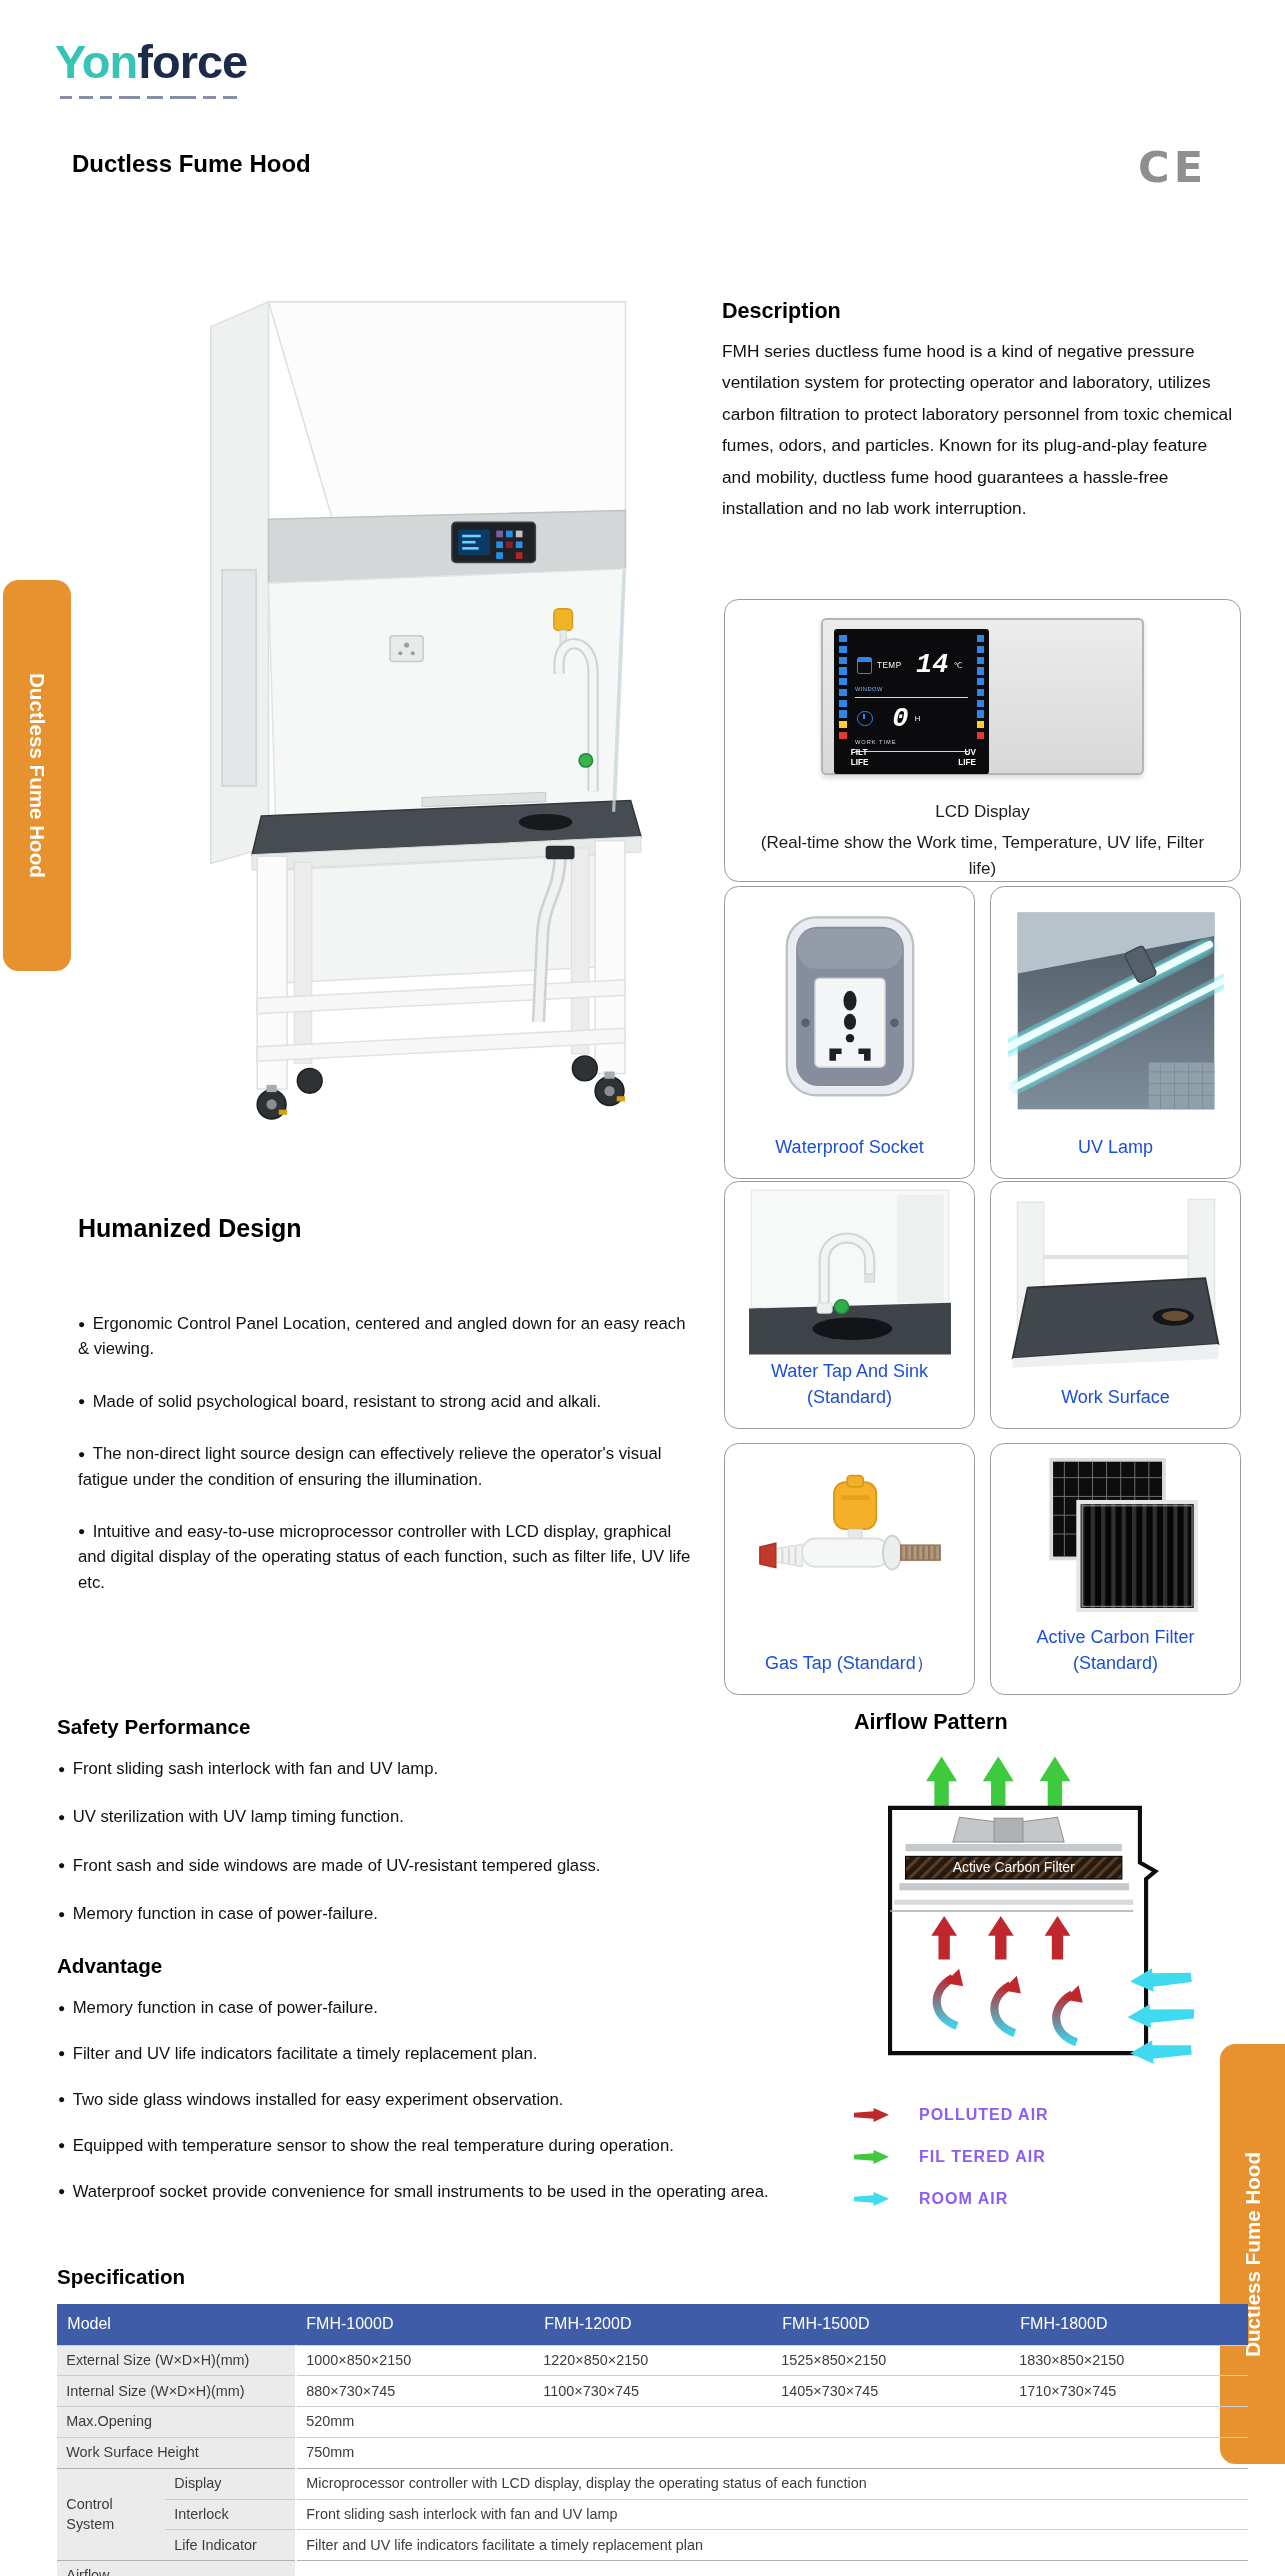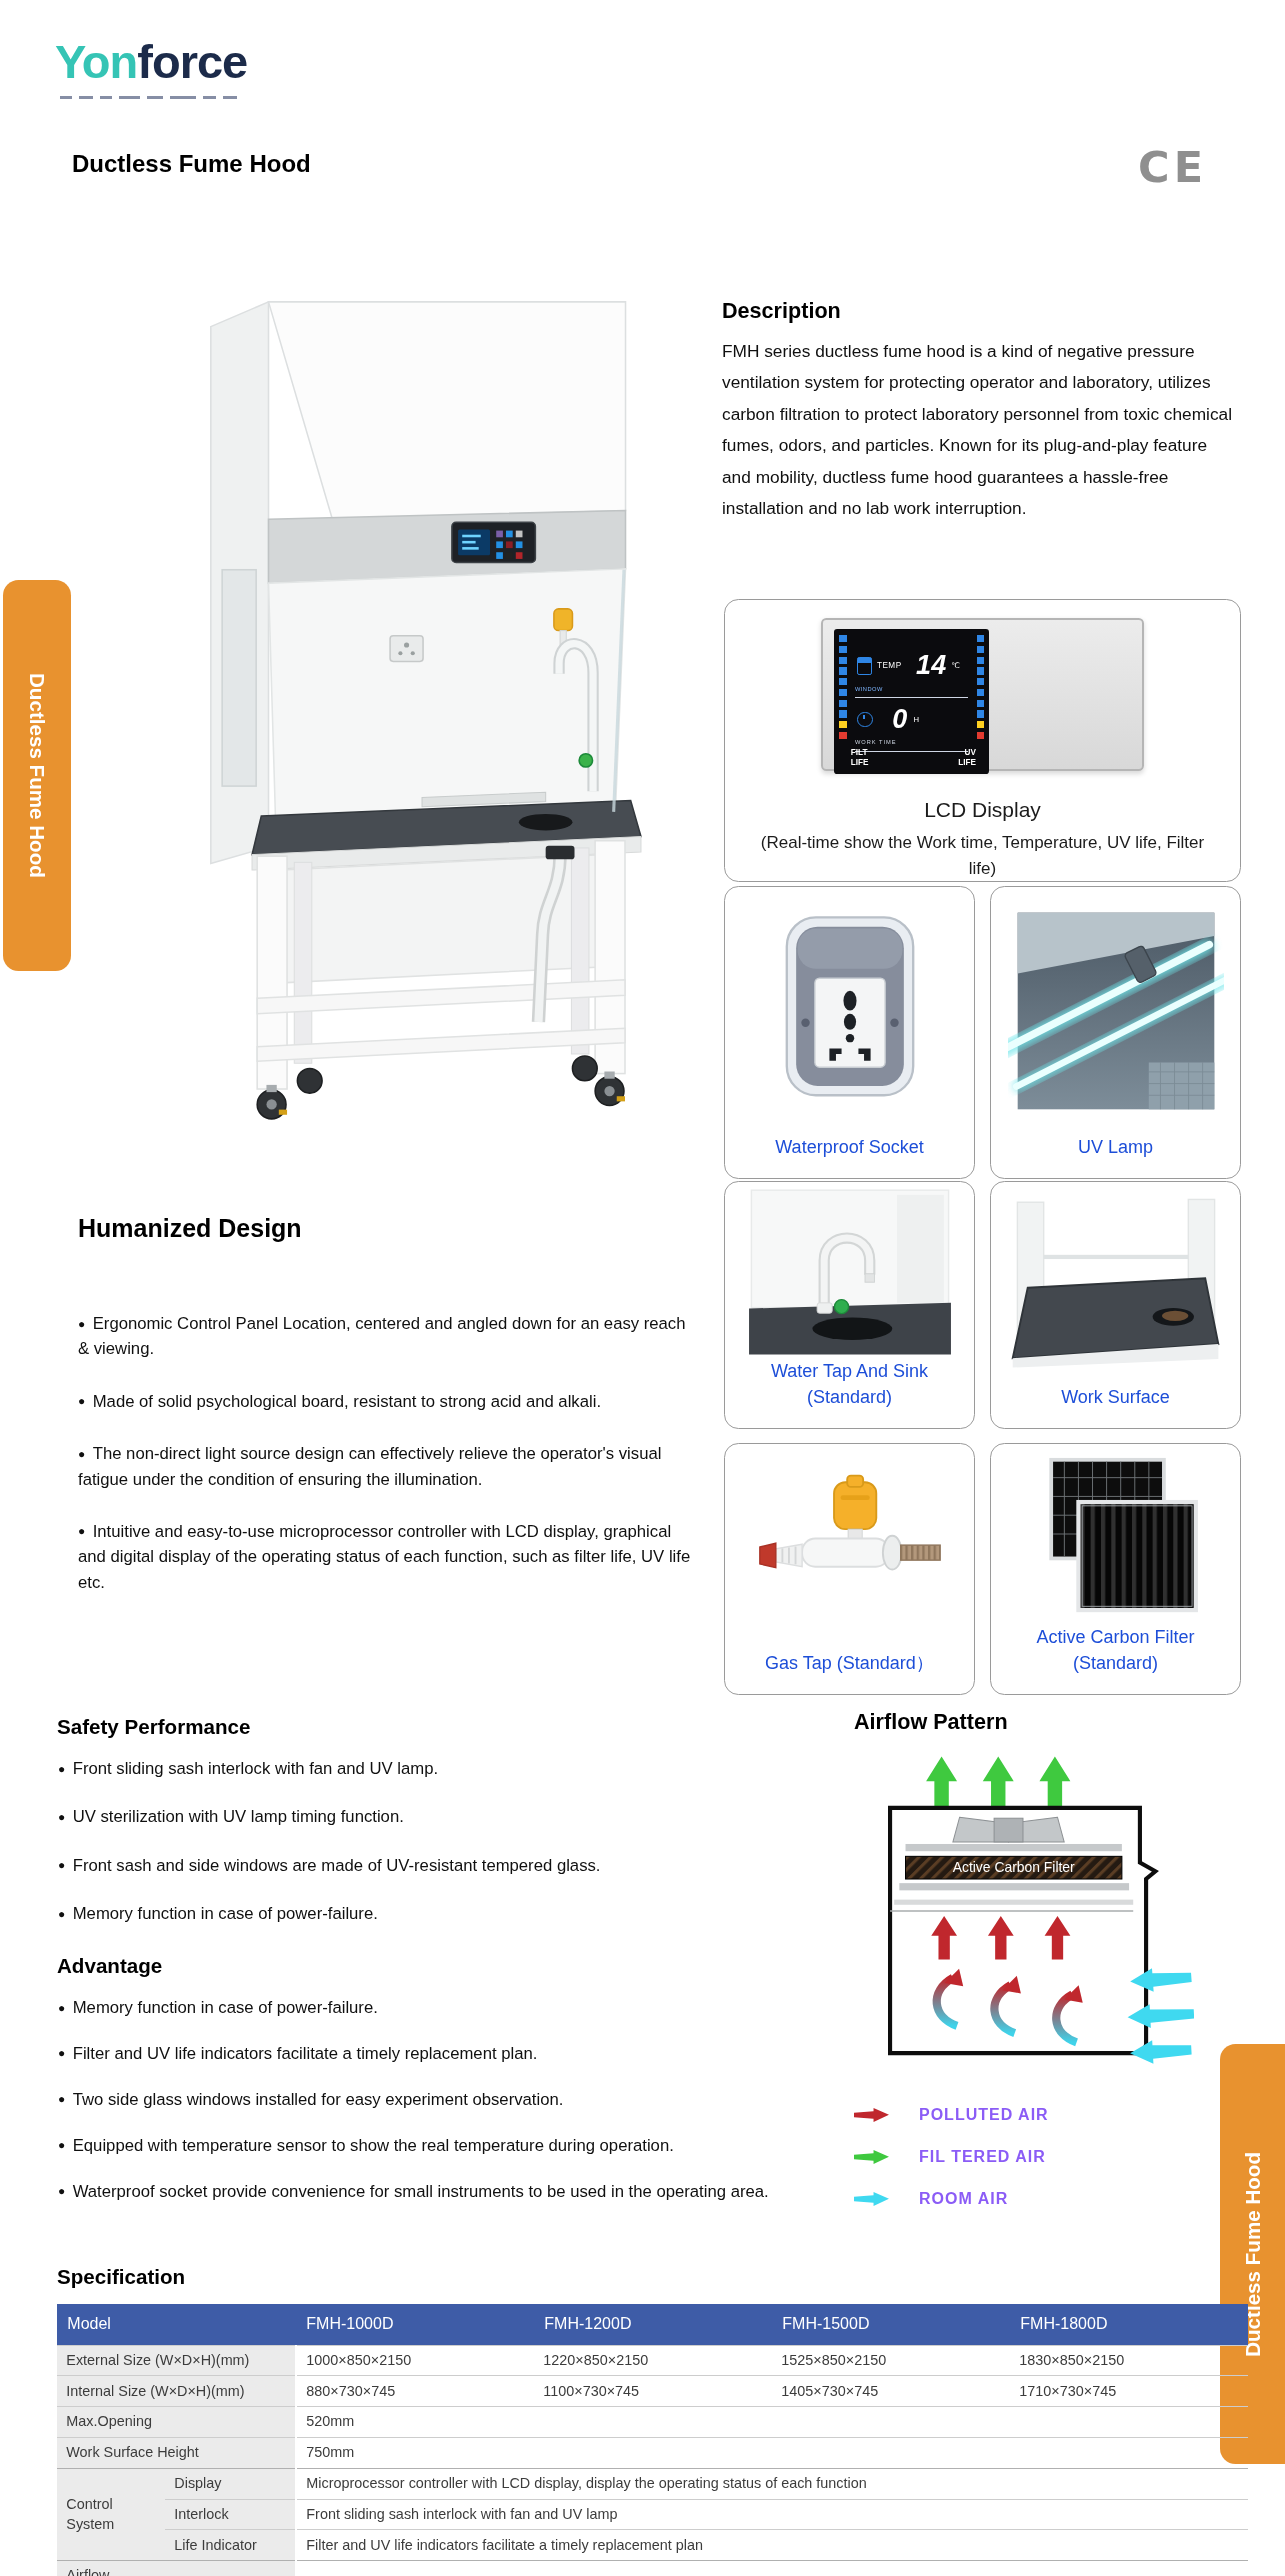--- a/index.html
+++ b/index.html
@@ -46,21 +46,21 @@
 
   
   .lcd-card{left:724px;top:599px;width:515px;height:281px;}
   .lcd-panel{margin-top:17.5px;width:319px;height:165px;background:linear-gradient(#ececec,#d8d8d8);
              border:2.1px solid #b5b5b5;border-radius:5.2px;position:relative;box-shadow:0 2.1px 5.2px rgba(0,0,0,.15);}
   .lcd-screen{position:absolute;left:11.3px;top:9.3px;width:155px;height:145px;background:#0b0b0e;border-radius:3.1px;}
   .ticks{position:absolute;top:6.2px;display:flex;flex-direction:column;gap:3.6px;}
   .ticks.left{left:5.2px;} .ticks.right{right:5.2px;}
   .ticks i{width:7.2px;height:7.2px;display:block;}
   .scr-small{color:#fff;font-size:8.2px;letter-spacing:0.5px;}
-  .seg{font-family:Liberation Sans, sans-serif;font-style:italic;font-weight:bold;color:#fff;}
+  .seg{font-family:Liberation Mono, monospace;font-style:italic;font-weight:bold;color:#fff;}
   .scr-row1{position:absolute;left:23px;top:21.6px;width:109px;display:flex;align-items:center;gap:5.2px;}
   .scr-row1 .seg{font-size:27px;margin-left:9.3px;}
   .win-ico{width:12.4px;height:15.5px;border:1.5px solid #2f86e6;border-radius:2.1px;display:inline-block;
            background:linear-gradient(#2f86e6 30%,transparent 30%);}
   .scr-sub{position:absolute;left:20.6px;top:57px;color:#7fb6ff;font-size:5.7px;letter-spacing:0.5px;}
   .scr-div{position:absolute;left:20.6px;width:113px;height:1px;background:#cfd6e4;}
   .d1{top:68px;} .d2{top:122px;}
   .scr-row2{position:absolute;left:23px;top:75px;width:109px;display:flex;align-items:center;gap:6.2px;}
   .clock-ico{width:13.4px;height:13.4px;border:1.5px solid #2f86e6;border-radius:50%;position:relative;display:inline-block;}
   .clock-ico::after{content:"";position:absolute;left:5.2px;top:2.1px;width:1.5px;height:4.6px;background:#2f86e6;}
@@ -69,21 +69,21 @@
   .scr-sub2{position:absolute;left:20.6px;top:110px;color:#cdd5e2;font-size:5.7px;letter-spacing:1px;}
   .life{position:absolute;bottom:5.2px;color:#fff;font-size:8.2px;font-weight:bold;width:29px;line-height:1.25;}
   .life.l{left:16.5px;} .life.r{right:13.4px;text-align:right;}
   .lcd-grid{position:absolute;right:13.4px;top:12.4px;width:132px;display:grid;
             grid-template-columns:repeat(3,37px);grid-auto-rows:37px;gap:10.3px;}
   .lcd-btn{border-radius:7.2px;color:#fff;font-size:17.5px;font-weight:bold;display:flex;
            align-items:center;justify-content:center;box-shadow:0 1.5px 2.6px rgba(0,0,0,.35);}
   .lcd-btn.oval{border-radius:50%;width:34px;height:27px;align-self:center;justify-self:center;box-shadow:none;}
   .pwr{width:13.4px;height:13.4px;border:2.6px solid #fff;border-radius:50%;position:relative;display:block;}
   .pwr::after{content:"";position:absolute;left:4.1px;top:-6.2px;width:2.6px;height:8.2px;background:#fff;outline:1.5px solid #b2252a;}
-  .lcd-cap-t{font-size:21px;color:#1c1c1c;margin-top:27px;}
+  .lcd-cap-t{font-size:17px;color:#1c1c1c;margin-top:27px;}
   .lcd-cap-s{font-size:17px;color:#1c1c1c;text-align:center;line-height:1.5;margin-top:8.2px;width:453px;}
 
   .c-socket{left:724px;top:886px;width:249px;height:291px;}
   .c-uv{left:990px;top:886px;width:249px;height:291px;}
   .c-tap{left:724px;top:1181px;width:249px;height:246px;}
   .c-ws{left:990px;top:1181px;width:249px;height:246px;}
   .c-gas{left:724px;top:1443px;width:249px;height:250px;}
   .c-acf{left:990px;top:1443px;width:249px;height:250px;}
 
   

